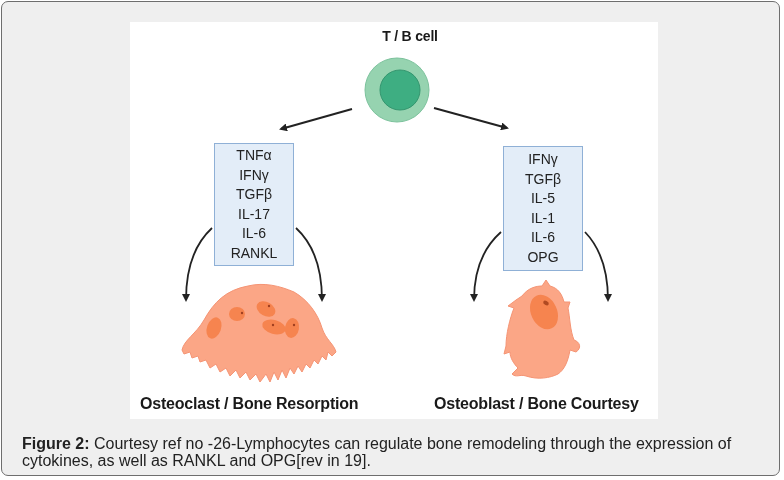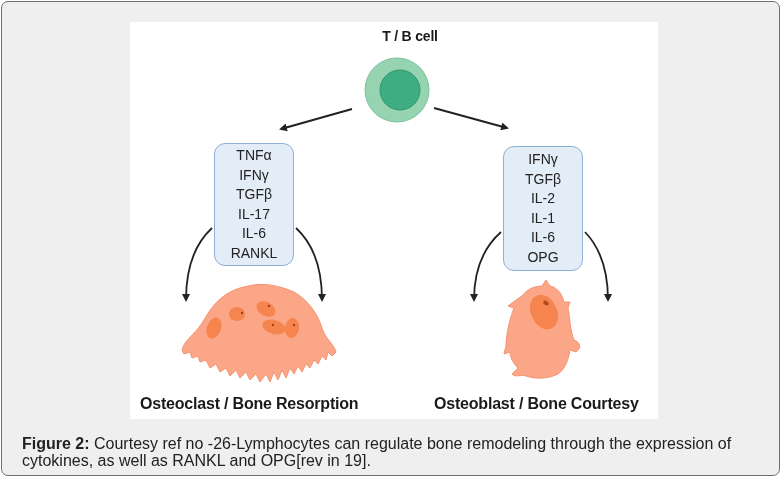--- a/index.html
+++ b/index.html
@@ -25,21 +25,21 @@
     .figure svg { position: absolute; left: 0; top: 0; }
     .title {
       position: absolute; left: 0; width: 560px; top: 6px;
       text-align: center; font-weight: bold; font-size: 14px; color: #1a1a1a;
       letter-spacing: -0.2px;
     }
     .box {
       position: absolute;
       background: #e3edf8;
       border: 1.5px solid #8fb0d6;
-      border-radius: 11px;
+      border-radius: 0;
       box-sizing: border-box;
       display: flex; flex-direction: column; align-items: center; justify-content: center;
     }
     .box-left { left: 84px; top: 121px; width: 80px; height: 123px; }
     .box-right { left: 373px; top: 124px; width: 80px; height: 125px; }
     .box span {
       font-size: 14px; line-height: 19.5px; color: #222; display: block;
     }
     .caption-label {
       position: absolute; font-weight: bold; font-size: 16px; color: #1a1a1a;
@@ -107,21 +107,21 @@
       <span>IFNγ</span>
       <span>TGFβ</span>
       <span>IL-17</span>
       <span>IL-6</span>
       <span>RANKL</span>
     </div>
 
     <div class="box box-right">
       <span>IFNγ</span>
       <span>TGFβ</span>
-      <span>IL-2</span>
+      <span>IL-5</span>
       <span>IL-1</span>
       <span>IL-6</span>
       <span>OPG</span>
     </div>
 
     <div class="caption-label label-left">Osteoclast / Bone Resorption</div>
     <div class="caption-label label-right">Osteoblast / Bone Courtesy</div>
   </div>
 
   <div class="caption"><b>Figure 2:</b><span> Courtesy ref no -26-Lymphocytes can regulate bone remodeling through the expression of cytokines, as well as RANKL and OPG[rev in 19].</span></div>

